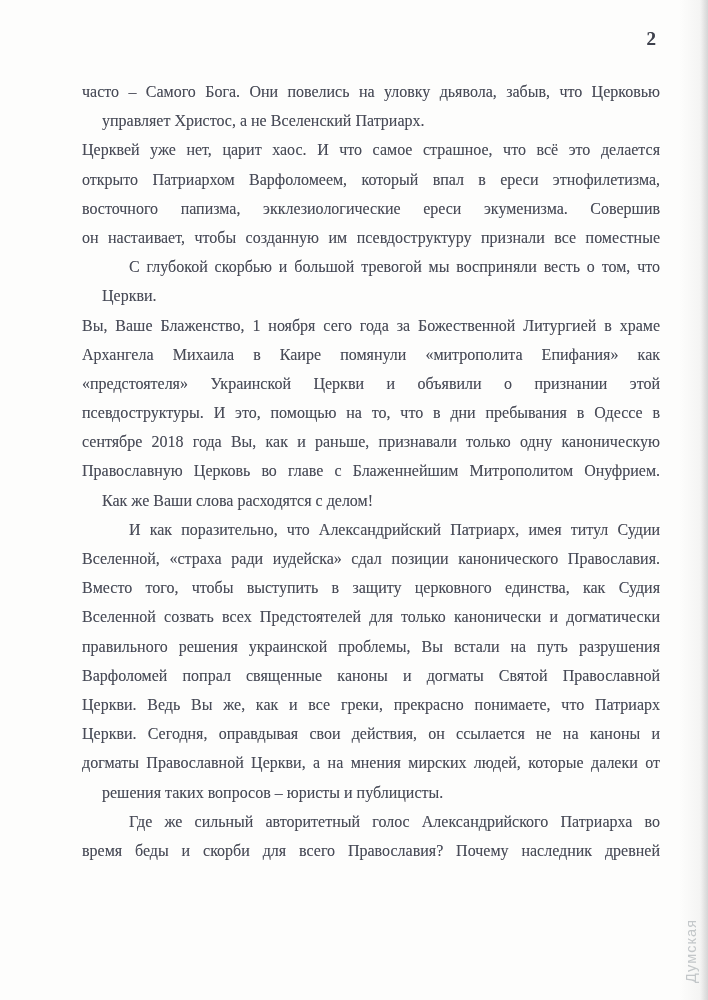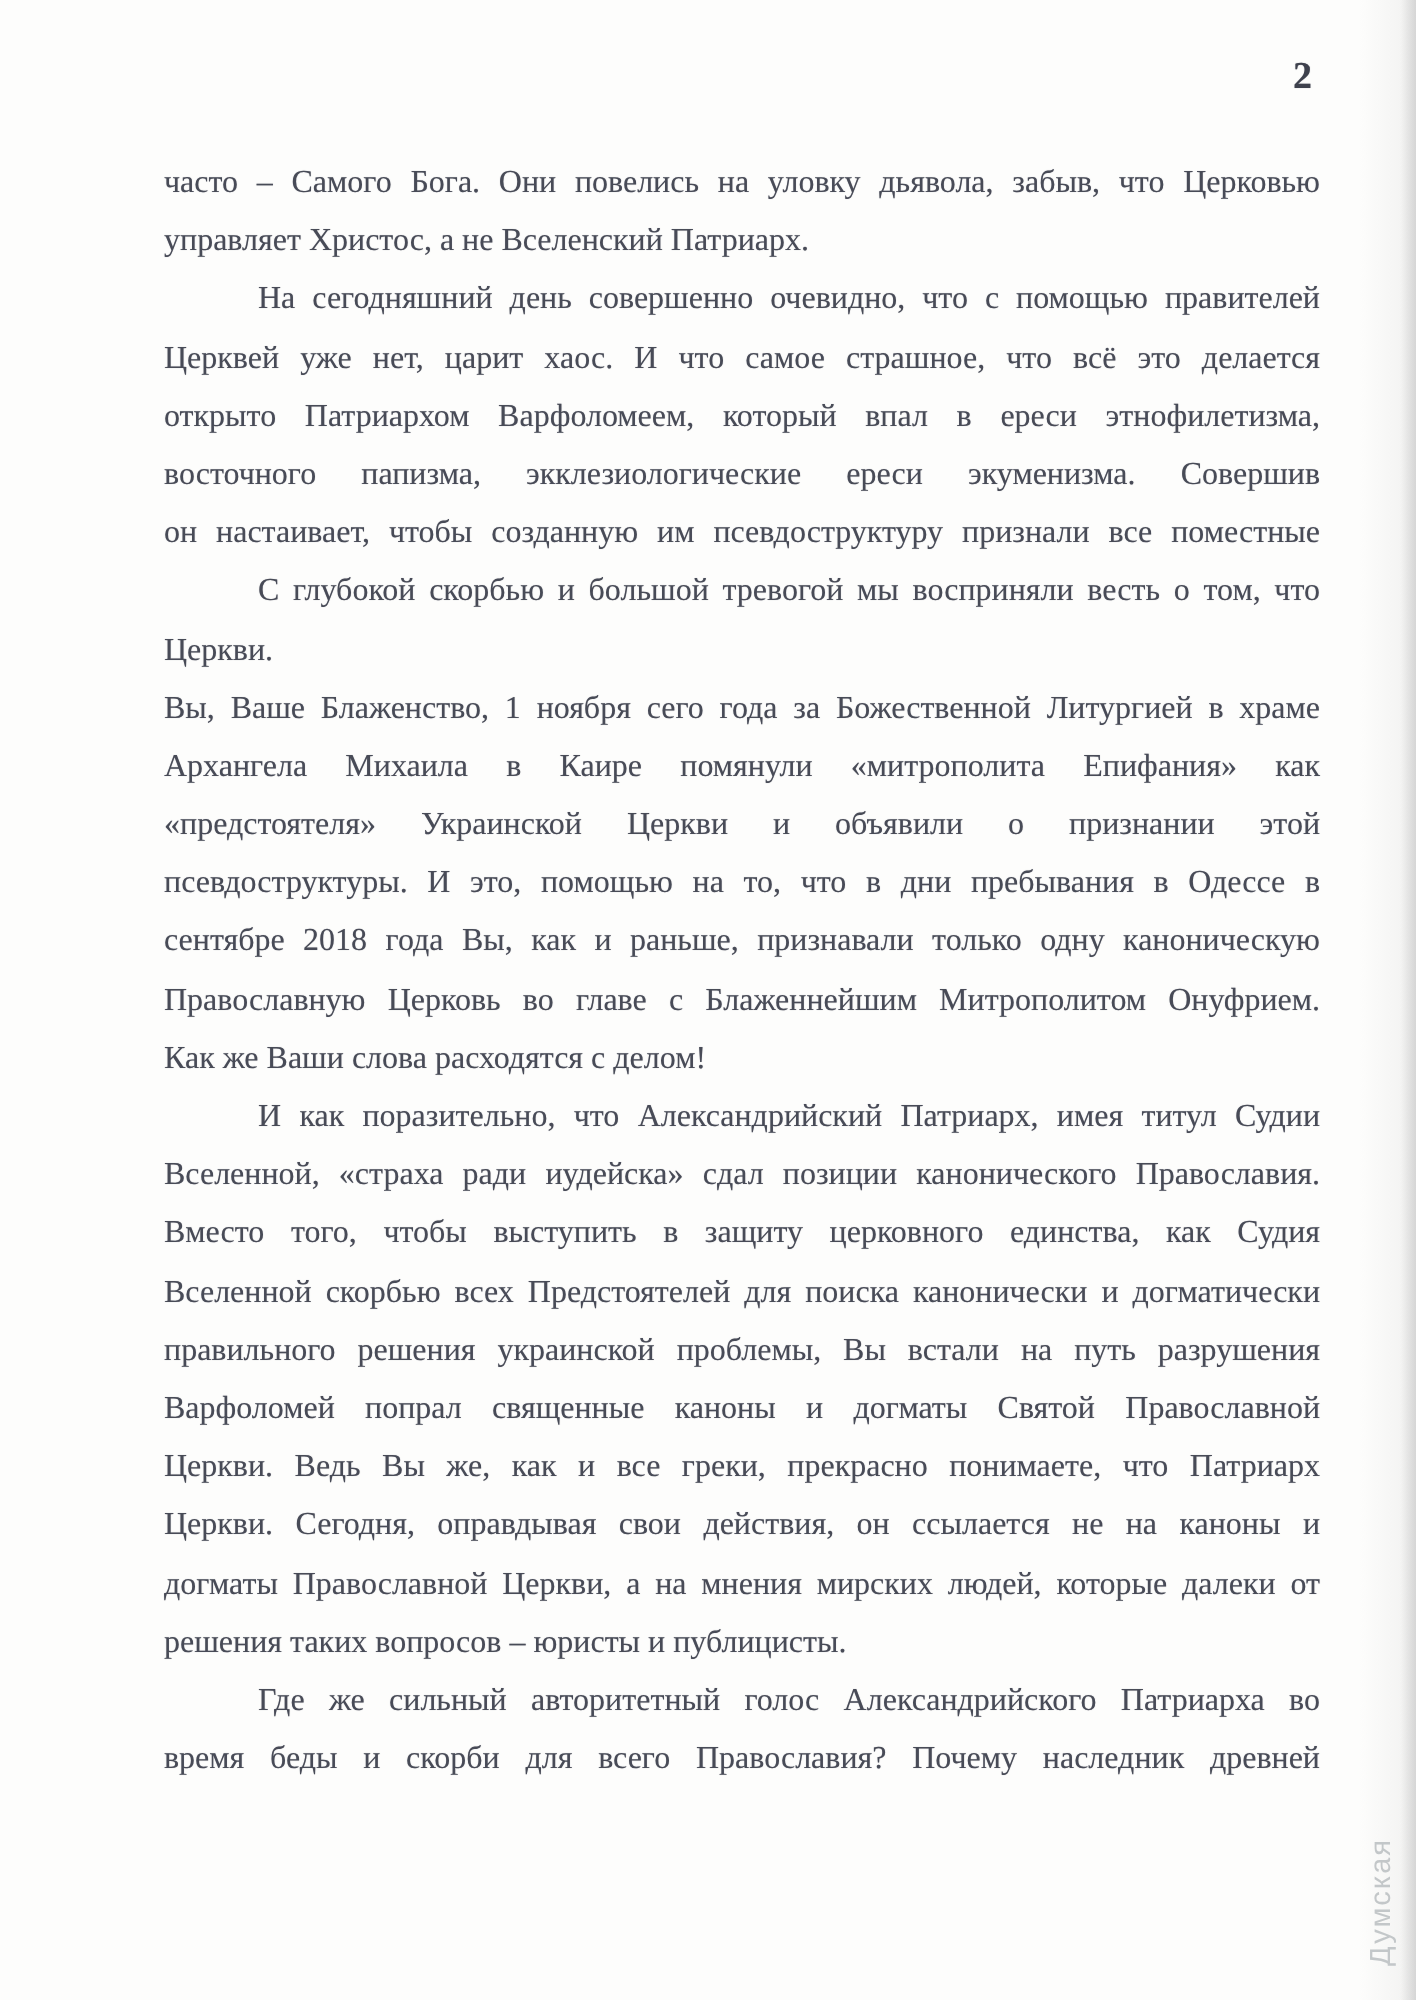--- a/index.html
+++ b/index.html
@@ -47,20 +47,21 @@
     text-align: justify;
     text-align-last: justify;
     height: 29.2px;
     overflow: visible;
   }
   .line.indent {
     padding-left: 47px;
   }
   .line.no-justify {
     text-align-last: left;
+    margin-left: 20px;
   }
   .watermark {
     position: absolute;
     left: 645px;
     top: 943px;
     width: 92px;
     height: 16px;
     transform: rotate(-90deg);
     transform-origin: center center;
     font-family: "Liberation Sans", "DejaVu Sans", sans-serif;
@@ -73,38 +74,37 @@
 </style>
 </head>
 <body>
 
 <div class="page">
   <div class="page-number">2</div>
 
   <div class="content">
       <div class="line">часто – Самого Бога. Они повелись на уловку дьявола, забыв, что Церковью</div>
       <div class="line no-justify">управляет Христос, а не Вселенский Патриарх.</div>
-      <div class="line indent">На сегодняшний день совершенно очевидно, что с помощью правителей</div>
       <div class="line">Церквей уже нет, царит хаос. И что самое страшное, что всё это делается</div>
       <div class="line">открыто Патриархом Варфоломеем, который впал в ереси этнофилетизма,</div>
       <div class="line">восточного папизма, экклезиологические ереси экуменизма. Совершив</div>
       <div class="line">он настаивает, чтобы созданную им псевдоструктуру признали все поместные</div>
       <div class="line indent">С глубокой скорбью и большой тревогой мы восприняли весть о том, что</div>
       <div class="line no-justify">Церкви.</div>
       <div class="line">Вы, Ваше Блаженство, 1 ноября сего года за Божественной Литургией в храме</div>
       <div class="line">Архангела Михаила в Каире помянули «митрополита Епифания» как</div>
       <div class="line">«предстоятеля» Украинской Церкви и объявили о признании этой</div>
       <div class="line">псевдоструктуры. И это, помощью на то, что в дни пребывания в Одессе в</div>
       <div class="line">сентябре 2018 года Вы, как и раньше, признавали только одну каноническую</div>
       <div class="line">Православную Церковь во главе с Блаженнейшим Митрополитом Онуфрием.</div>
       <div class="line no-justify">Как же Ваши слова расходятся с делом!</div>
       <div class="line indent">И как поразительно, что Александрийский Патриарх, имея титул Судии</div>
       <div class="line">Вселенной, «страха ради иудейска» сдал позиции канонического Православия.</div>
       <div class="line">Вместо того, чтобы выступить в защиту церковного единства, как Судия</div>
-      <div class="line">Вселенной скорбью всех Предстоятелей для поиска канонически и догматически</div>
+      <div class="line">Вселенной созвать всех Предстоятелей для только канонически и догматически</div>
       <div class="line">правильного решения украинской проблемы, Вы встали на путь разрушения</div>
       <div class="line">Варфоломей попрал священные каноны и догматы Святой Православной</div>
       <div class="line">Церкви. Ведь Вы же, как и все греки, прекрасно понимаете, что Патриарх</div>
       <div class="line">Церкви. Сегодня, оправдывая свои действия, он ссылается не на каноны и</div>
       <div class="line">догматы Православной Церкви, а на мнения мирских людей, которые далеки от</div>
       <div class="line no-justify">решения таких вопросов – юристы и публицисты.</div>
       <div class="line indent">Где же сильный авторитетный голос Александрийского Патриарха во</div>
       <div class="line">время беды и скорби для всего Православия? Почему наследник древней</div>
     </div>
 

